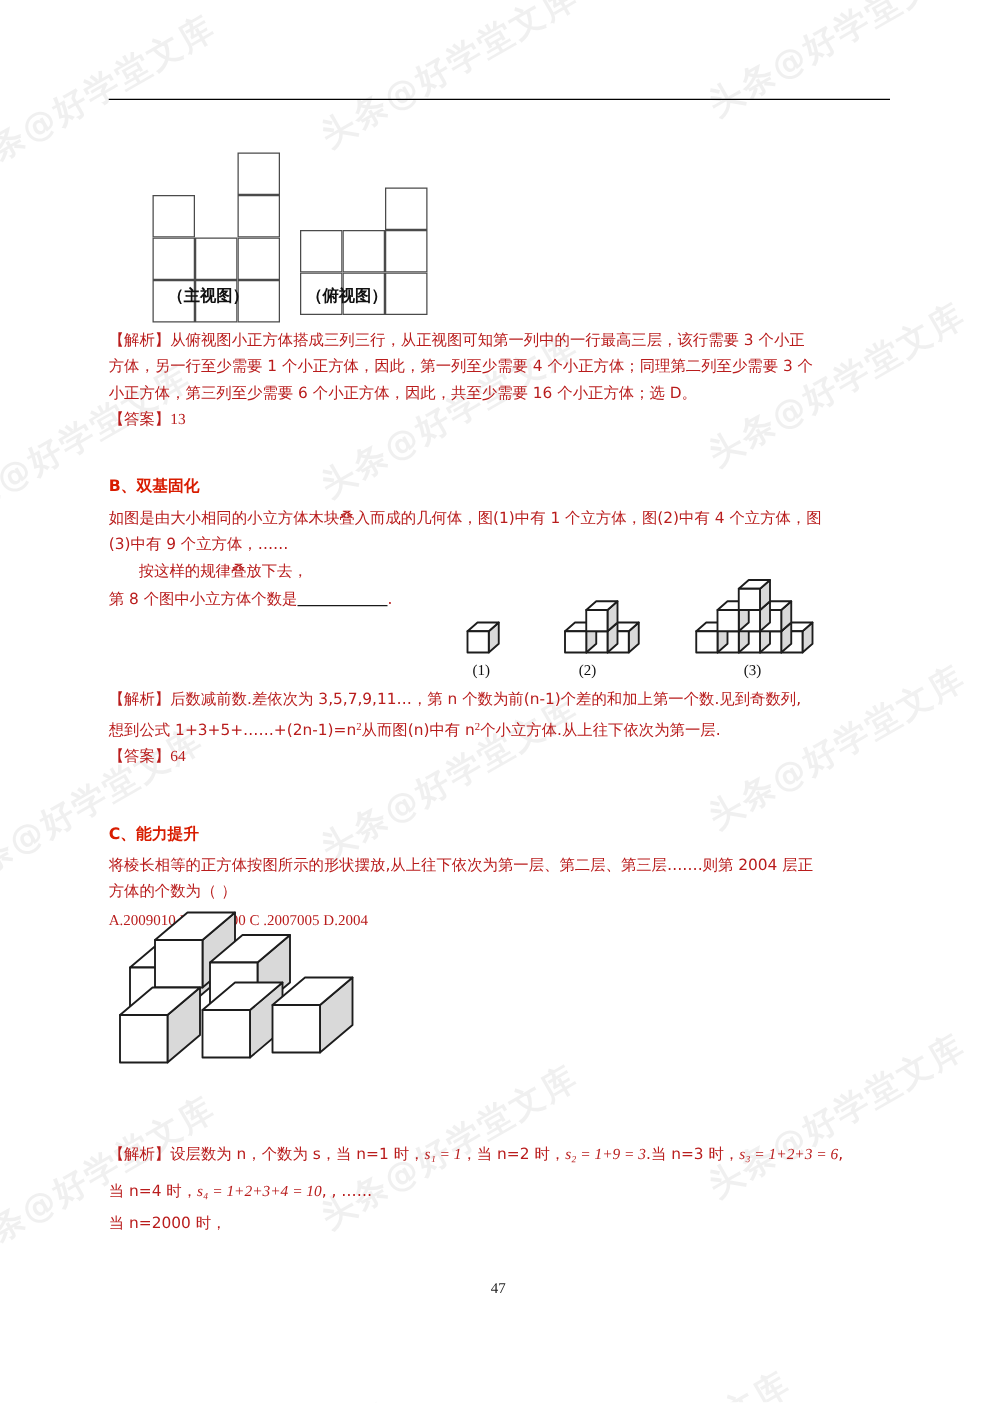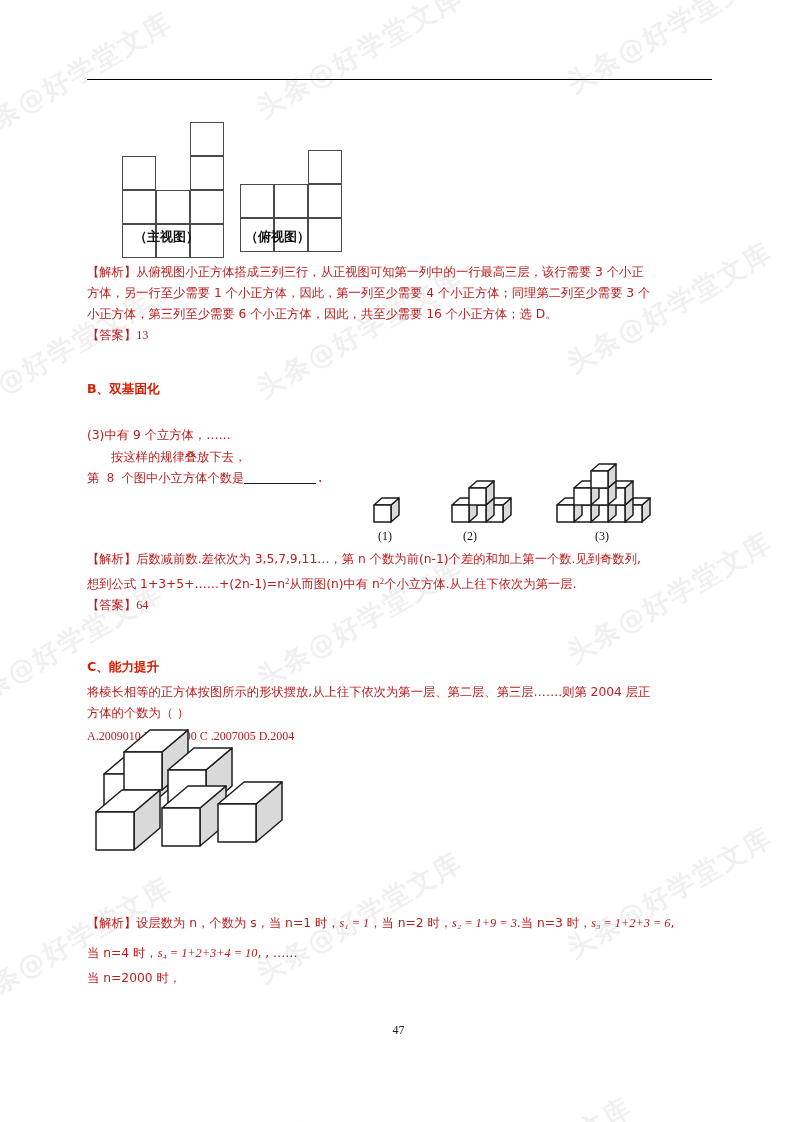--- a/index.html
+++ b/index.html
@@ -174,23 +174,24 @@
 
     <div class="txt" style="left:85px; top:262px;">【解析】从俯视图小正方体搭成三列三行，从正视图可知第一列中的一行最高三层，该行需要 3 个小正</div>
     <div class="txt" style="left:85px; top:283px;">方体，另一行至少需要 1 个小正方体，因此，第一列至少需要 4 个小正方体；同理第二列至少需要 3 个</div>
     <div class="txt" style="left:85px; top:304px;">小正方体，第三列至少需要 6 个小正方体，因此，共至少需要 16 个小正方体；选 D。</div>
     <div class="txt" style="left:85px; top:325px;text-align:right;">
       <span>【答案】</span><span class="ser">13</span>
     </div>
 
     <div class="sec-head" style="top:381px;">B、双基固化</div>
 
+    <div class="txt" style="left:85px; top:404px;">如图是由大小相同的小立方体木块叠入而成的几何体，图(1)中有 1 个立方体，图(2)中有 4 个立方体，图</div>
     <div class="txt" style="left:85px; top:425px;">(3)中有 9 个立方体，……</div>
     <div class="txt" style="left:85px; top:447px;margin-left:24px;">按这样的规律叠放下去，</div>
-    <div class="txt" style="left:85px; top:469px;font-family:Liberation Mono, monospace;">
+    <div class="txt" style="left:85px; top:469px;">
       <span>第 8 个图中小立方体个数是</span><span class="blank-line"></span><span>.</span>
     </div>
 
     <svg class="cubes" id="cube-series" width="300" height="80" style="left:360px; top:452px;">
         <g>
           <polygon points="29,53 37,46 37,63 29,70" class="cf-right"></polygon>
           <polygon points="12,53 20,46 37,46 29,53" class="cf-top"></polygon>
           <rect x="12" y="53" width="17" height="17" class="cf-left"></rect>
         </g>
         <g>

